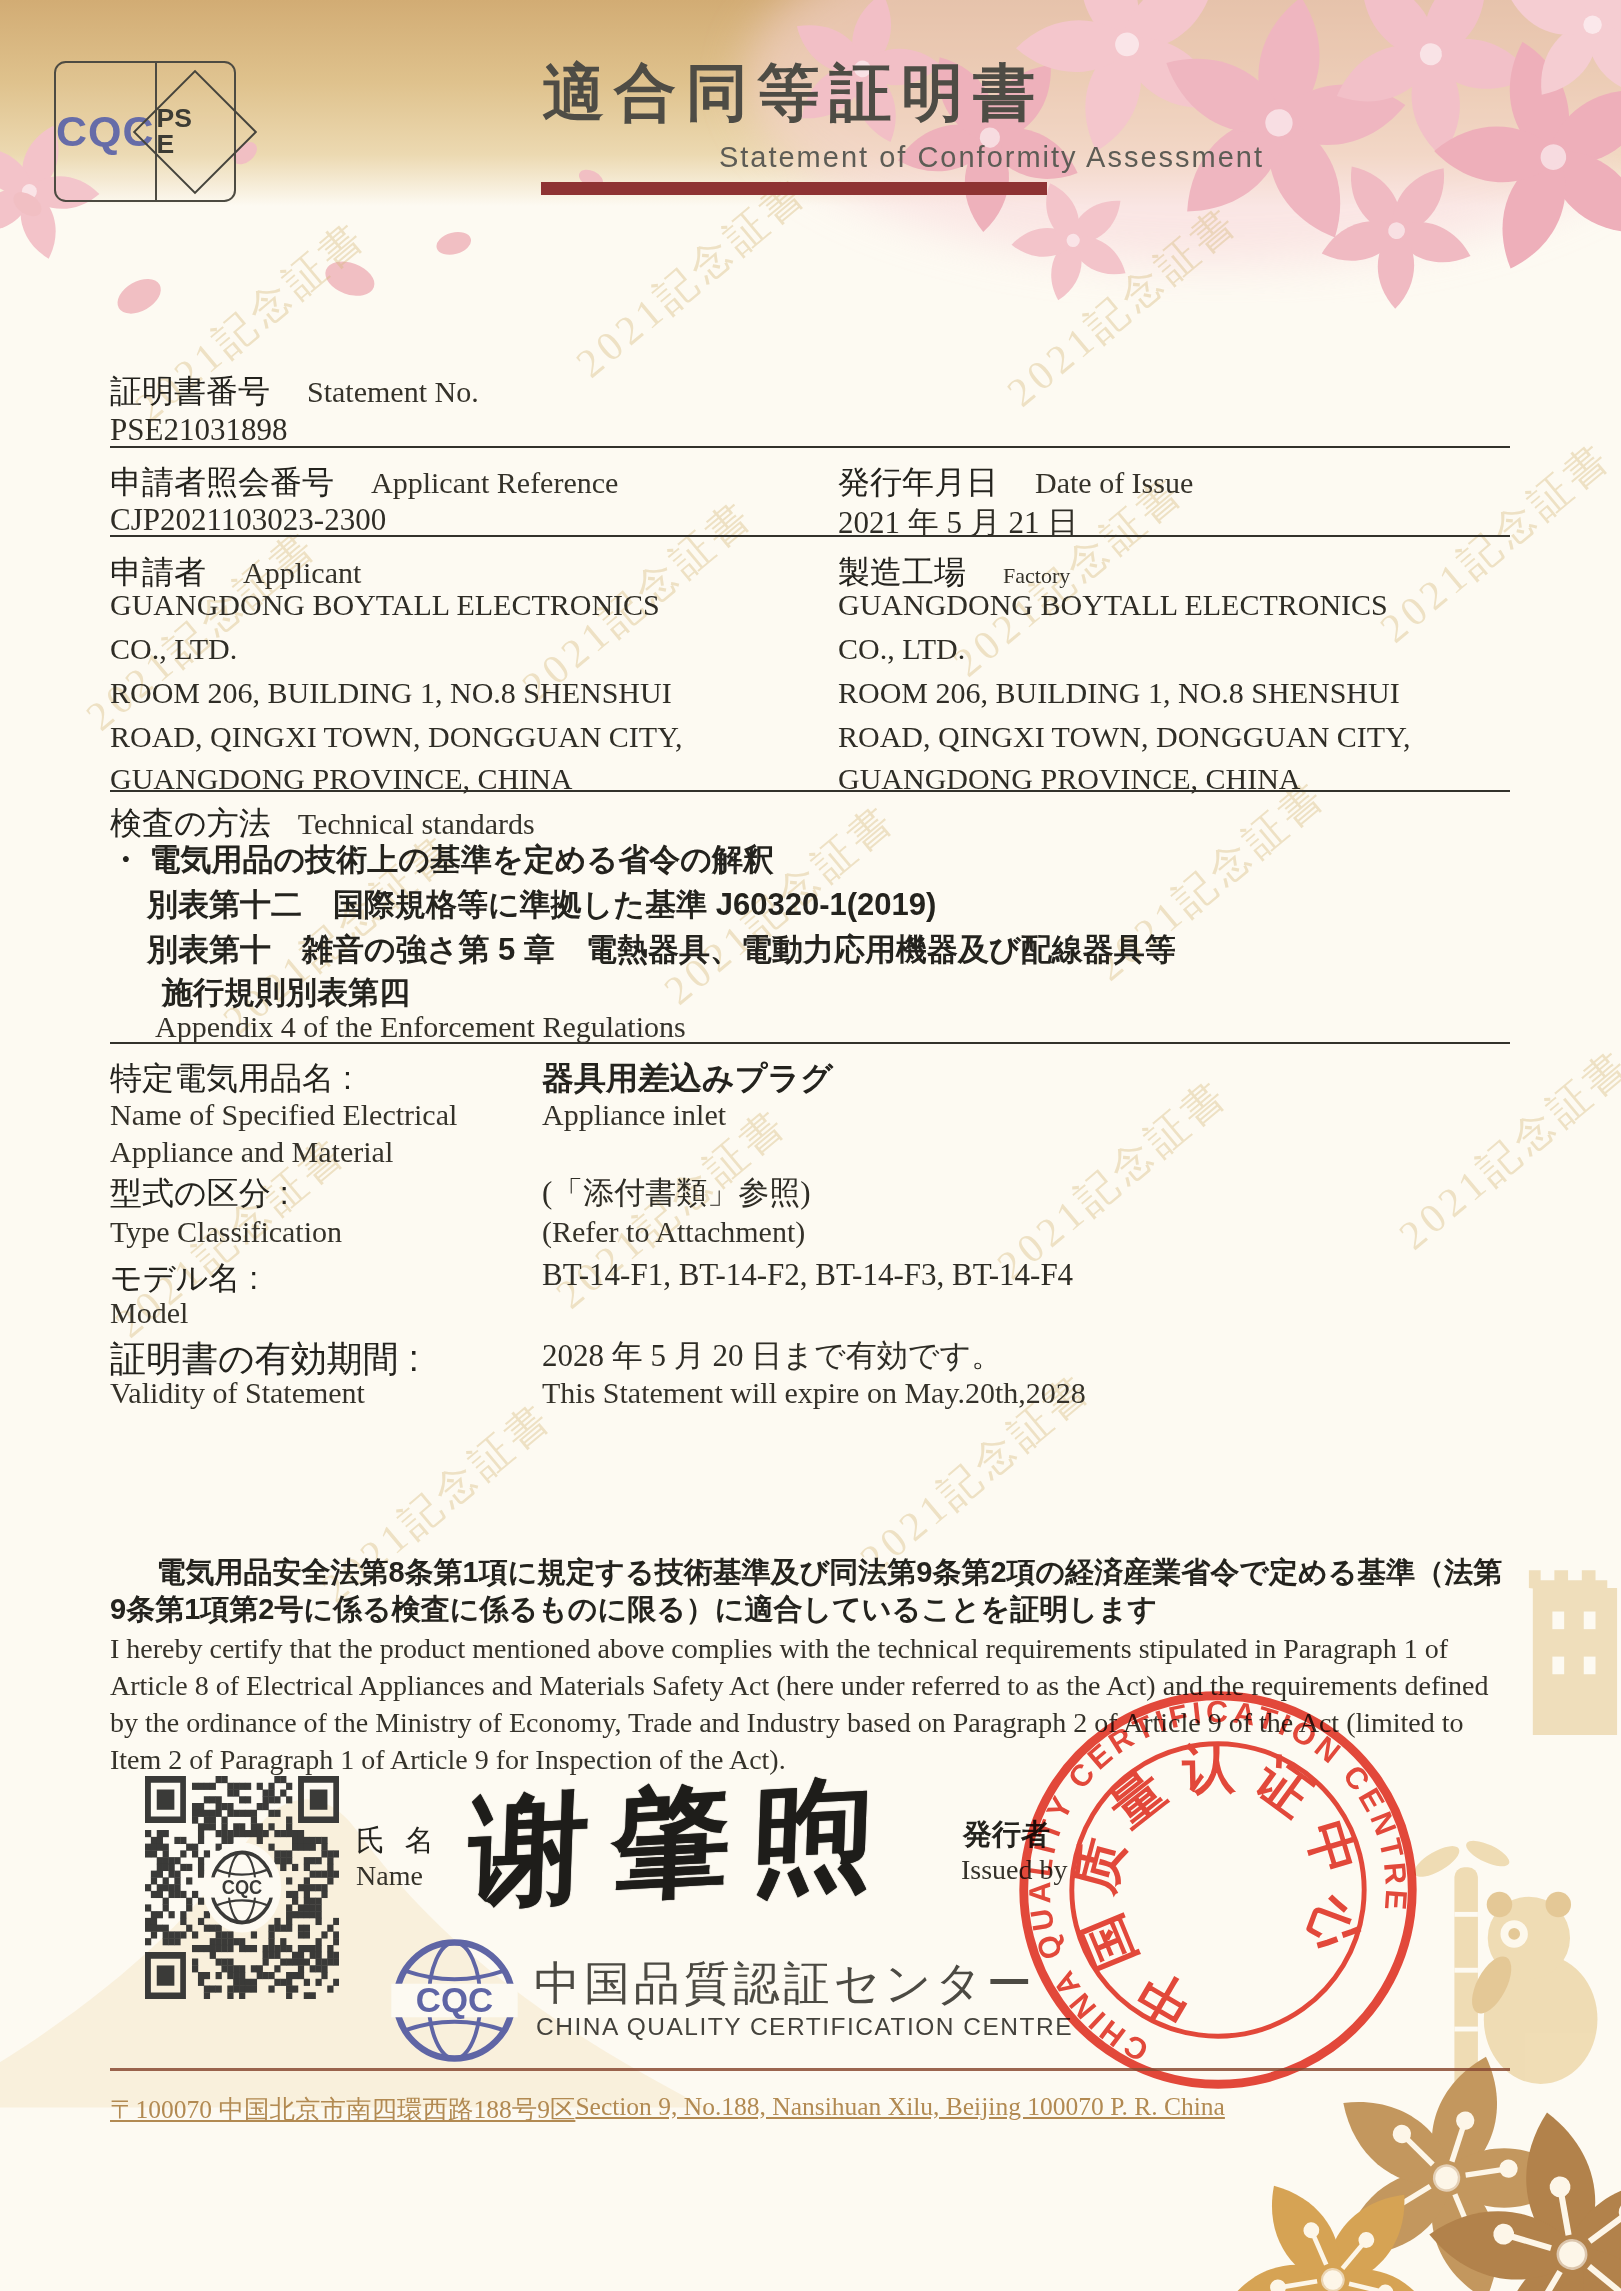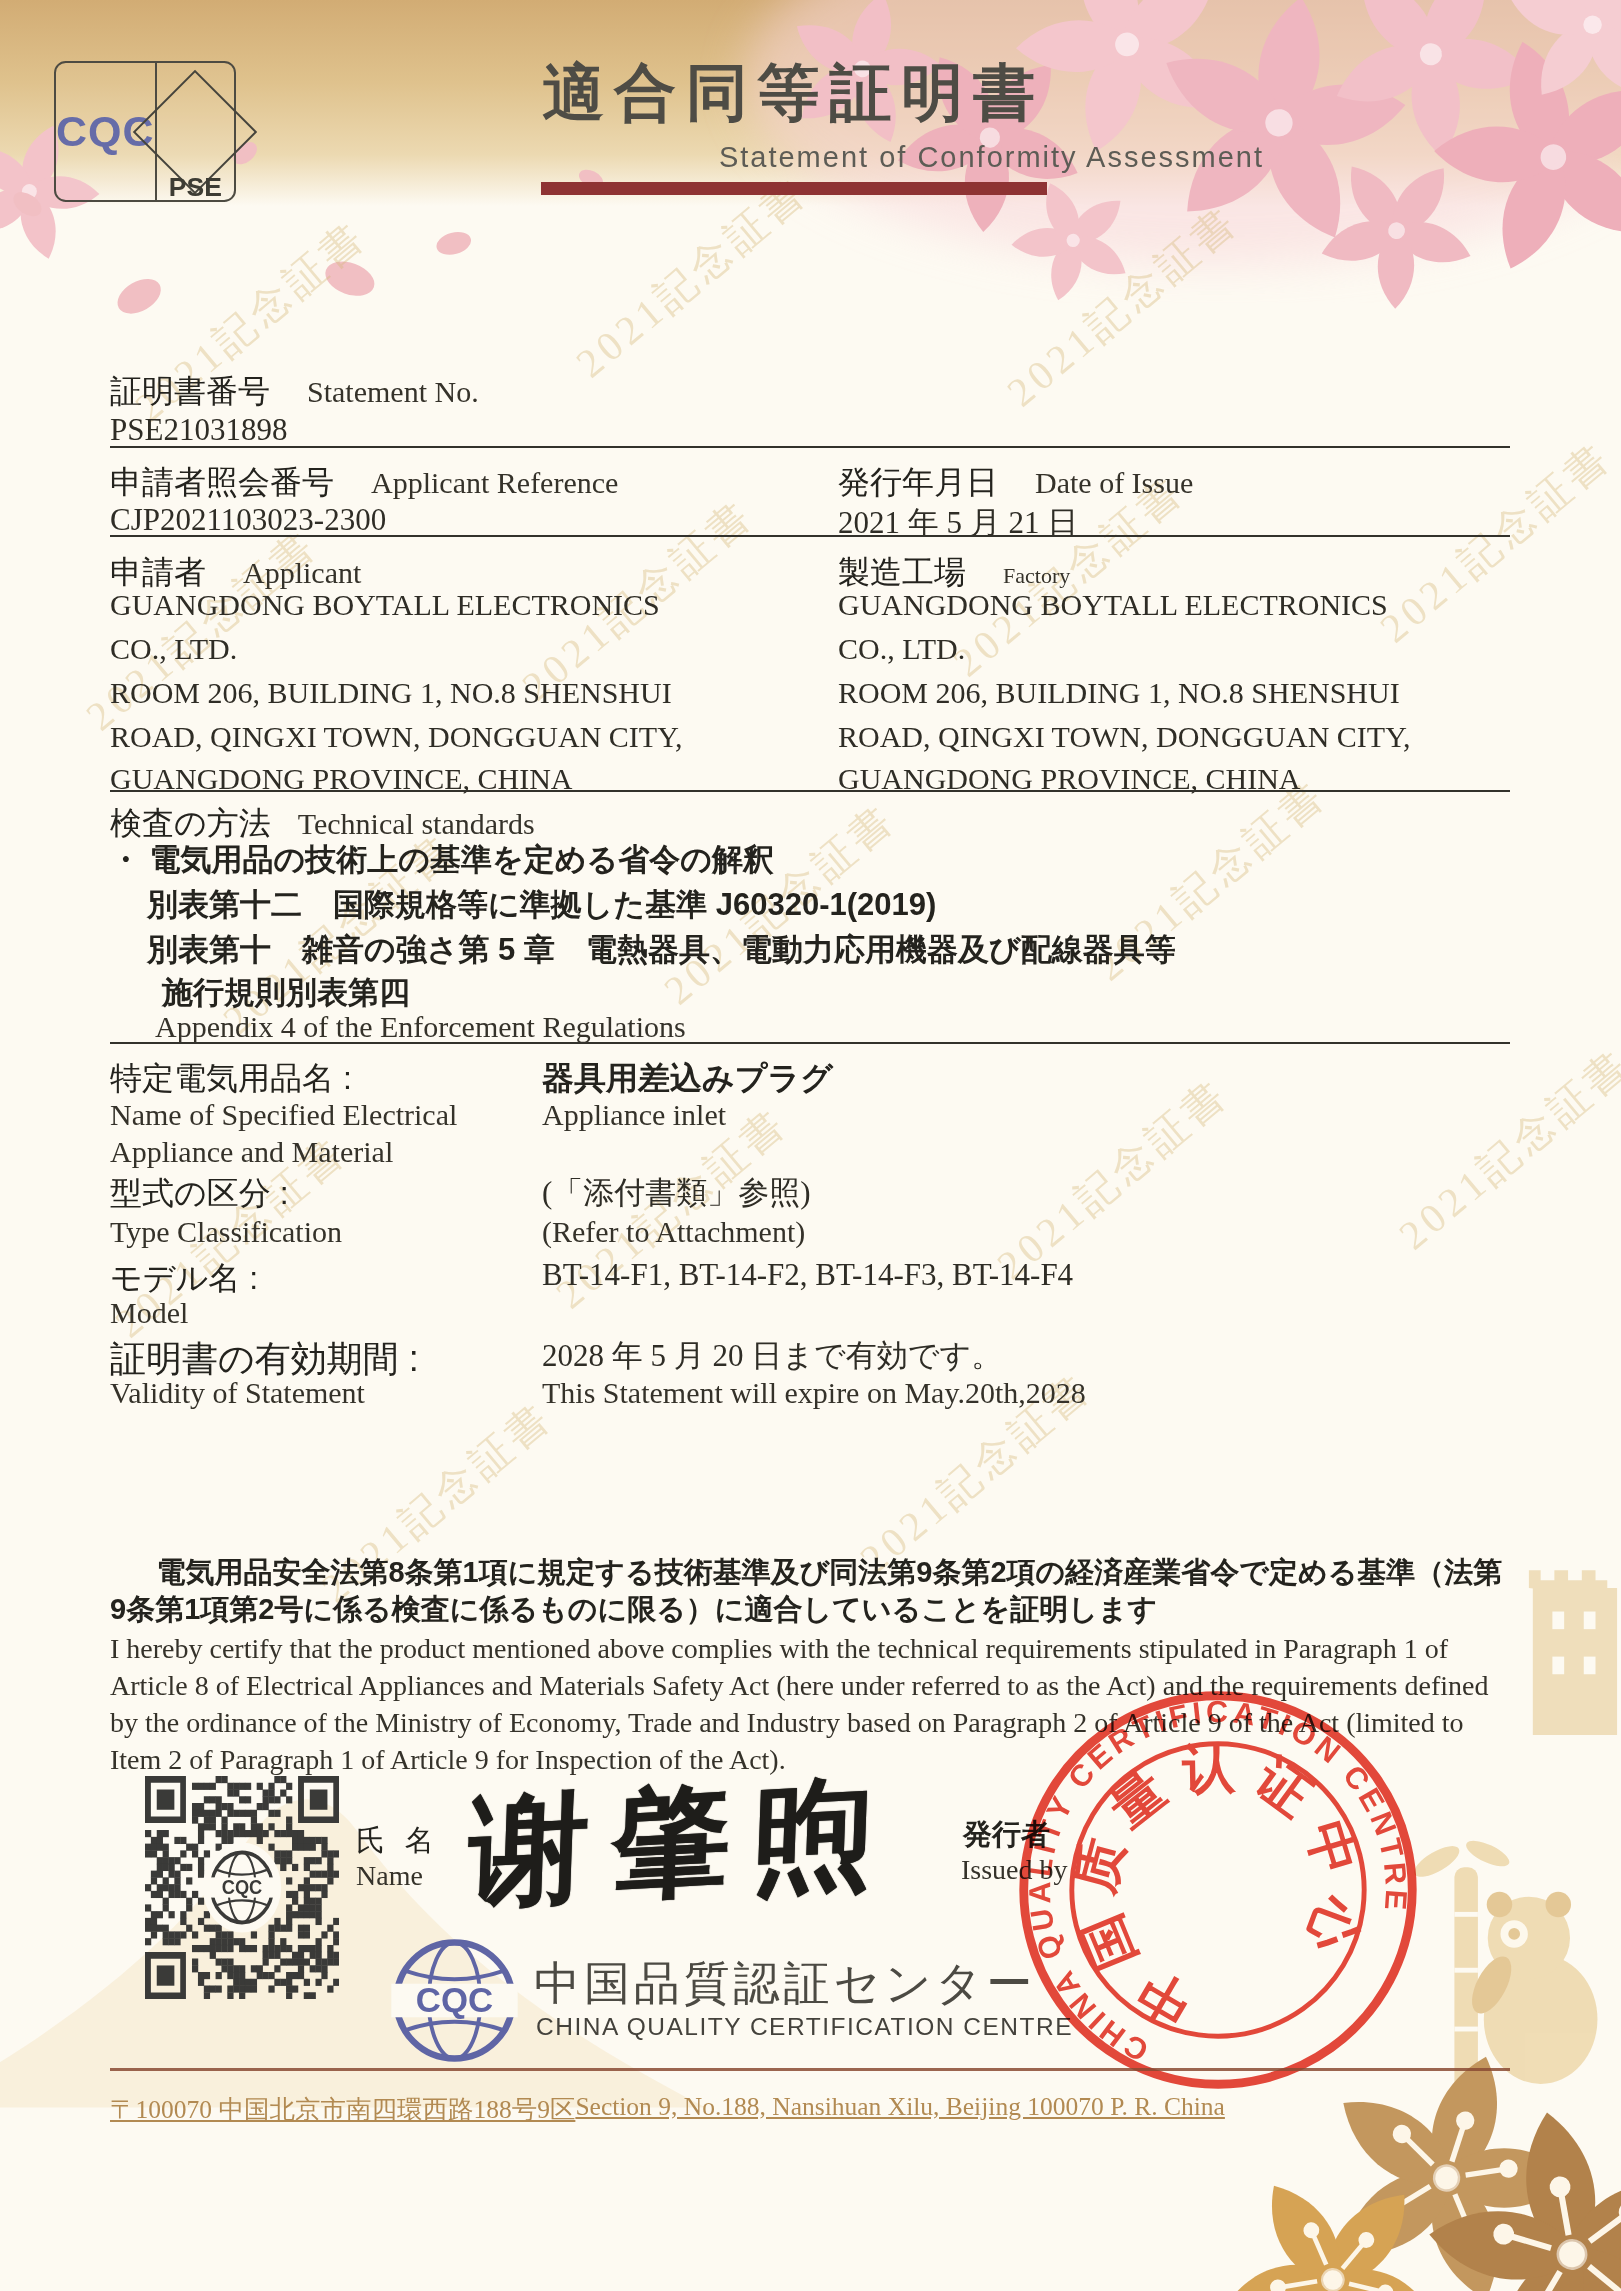--- a/index.html
+++ b/index.html
@@ -9,22 +9,22 @@
   
   .banner{position:absolute;left:0;top:0;width:1621px;height:206px;
           background:linear-gradient(180deg,#d2ac74 0%,#dfc28d 40%,#ecd9b1 75%,rgba(250,240,216,0) 100%);}
   .logo-box{position:absolute;left:54px;top:61px;width:178px;height:137px;border:2.9px solid #4d4b42;
             border-radius:11.8px;display:flex;align-items:center;background:rgba(255,255,255,0.04);}
   .logo-cqc{flex:1;text-align:center;font-family:"Liberation Sans",sans-serif;font-weight:bold;
             font-size:43px;color:#666ca8;letter-spacing:1px;}
   .logo-pse-cell{flex:1;height:100%;border-left:2.9px solid #4d4b42;position:relative;}
   .diamond{position:absolute;left:50%;top:50%;width:84px;height:84px;border:2.9px solid #45443c;
            transform:translate(-50%,-50%) rotate(45deg);}
-  .pse-letters{position:absolute;left:0;top:0;width:100%;height:100%;display:flex;
-           align-items:flex-end;justify-content:center;font-family:"Liberation Sans",sans-serif;
+  .pse-letters{position:absolute;left:0;top:0;width:100%;height:100%;display:flex;flex-direction:column;
+           align-items:flex-start;justify-content:center;font-family:"Liberation Sans",sans-serif;
            font-weight:bold;color:#3d3c34;font-size:26.5px;line-height:25.5px;}
   .title{position:absolute;left:323px;top:51px;width:941px;text-align:center;font-size:62px;
          letter-spacing:9.8px;color:#4e4c45;font-weight:700;}
   .subtitle{position:absolute;left:323px;top:141px;width:941px;text-align:right;
             font-family:"Liberation Sans",sans-serif;font-size:29px;color:#5d5c55;letter-spacing:2px;}
   .red-bar{position:absolute;left:541px;top:182px;width:506px;height:12.7px;background:#8e3333;}
   
   .jp{font-family:"Liberation Sans",sans-serif;font-weight:normal;color:#24231e;}
   .en{font-family:"Liberation Serif",serif;color:#35322a;font-weight:normal;}
   .val{font-family:"Liberation Serif",serif;color:#2f2d26;}

